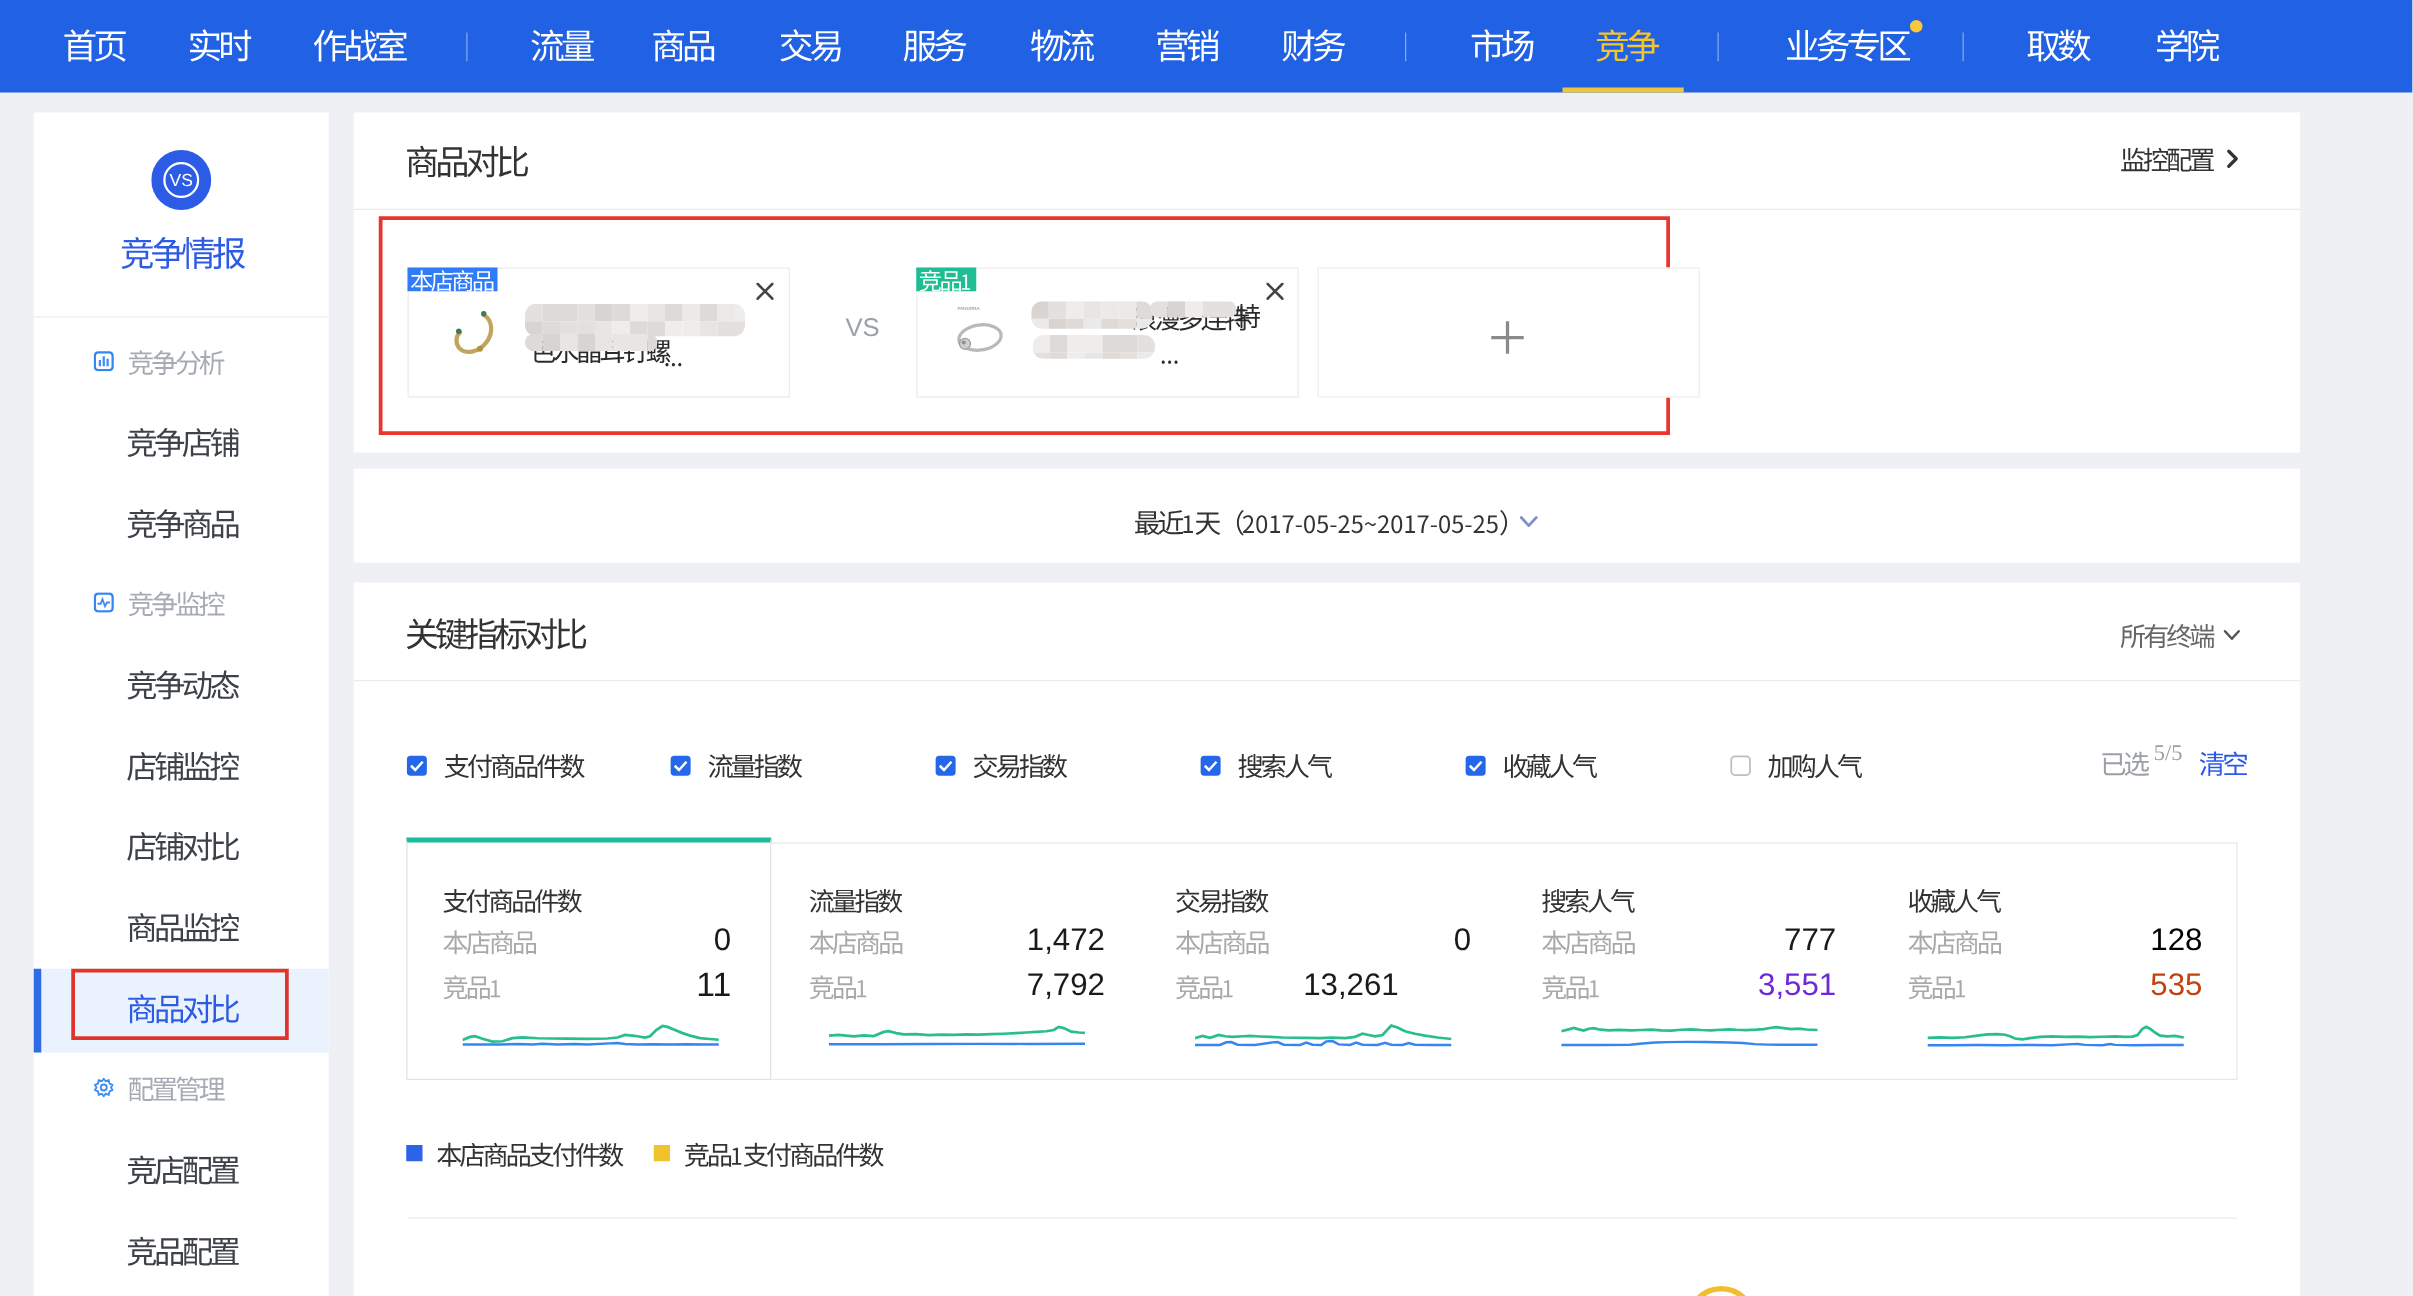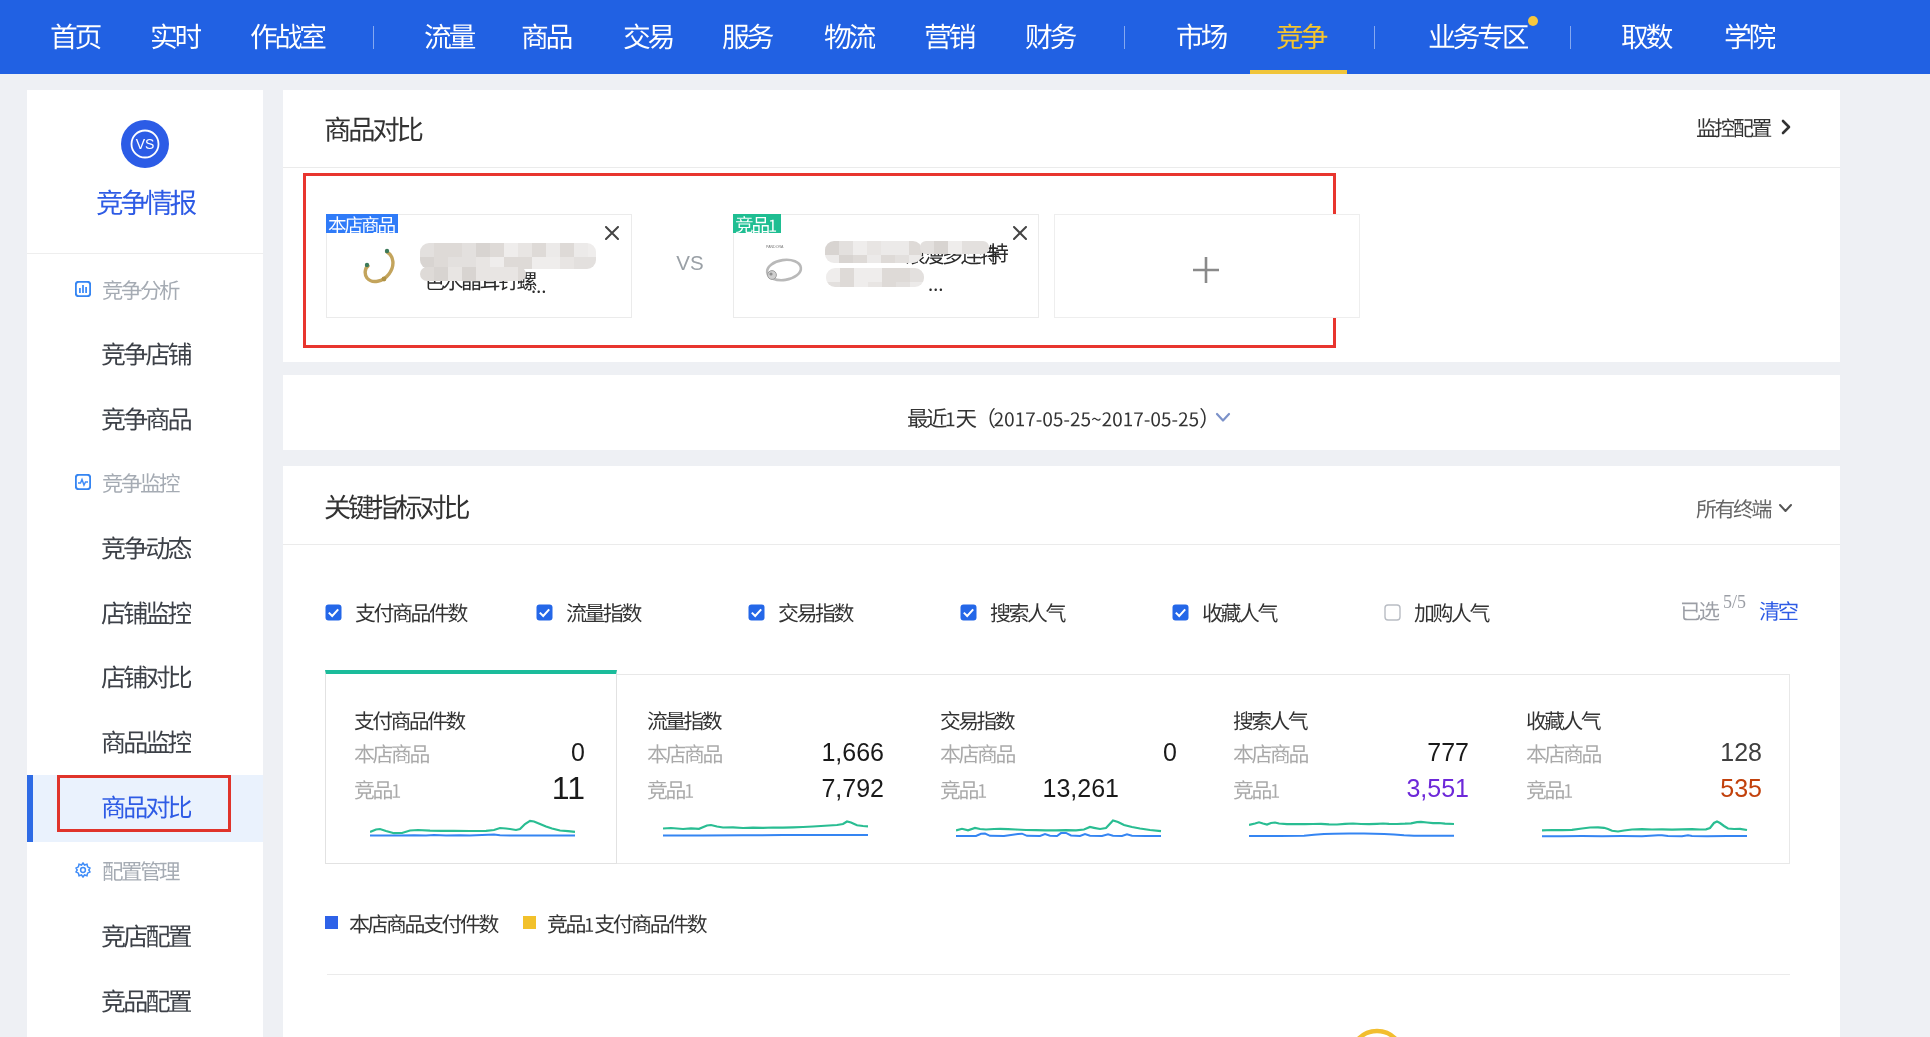--- a/index.html
+++ b/index.html
@@ -773,21 +773,21 @@
     <svg style="position:absolute;left:354.0px;top:779.2px;" width="49.3" height="24.2" viewBox="0 0 49.3 24.2">
       <g fill="#a9a9a9" transform="translate(0,18.81) scale(0.020905,-0.020905)">
         <use href="#q21" x="0"></use>
         <use href="#q10" x="885"></use>
         <g transform="translate(1770 0) scale(0.885)">
           <use href="#q54"></use>
         </g>
       </g>
     </svg>
     <div style="position:absolute;left:455px;top:740px;width:130px;text-align:right;font-family:'Liberation Sans',sans-serif;font-size:25px;color:#1a1a1a;line-height:25px;">0</div>
-    <div style="position:absolute;left:455px;top:776px;width:130px;text-align:right;font-family:'Liberation Sans',sans-serif;font-size:32px;color:#1a1a1a;line-height:25px;">11</div>
+    <div style="position:absolute;left:455px;top:776px;width:130px;text-align:right;font-family:'Liberation Sans',sans-serif;font-size:27px;color:#1a1a1a;line-height:25px;">11</div>
     <svg style="position:absolute;left:370px;top:817px" width="207" height="24" viewBox="0 0 207 24">
       <polyline points="0,15 6,12.5 10,12 16,14 24,16.2 32,16 40,13.5 48,13 60,13.6 72,13.8 84,13.8 100,14 116,13.8 124,13 130,11 136,11.5 140,12 146,13 150,12 155,7 160,3.8 164,4.5 170,7 176,9.5 182,11.5 190,13.5 198,14.2 205,14.8" fill="none" stroke="#29bd92" stroke-width="2.2"></polyline>
       <polyline points="0,18.5 30,18.5 44,18.2 56,18.6 64,18.1 76,18.6 90,18.3 100,18.6 118,17.7 124,17.5 130,18.2 140,18.6 152,18.4 166,18.6 180,18.4 194,18.6 205,18.6" fill="none" stroke="#3585f2" stroke-width="2"></polyline>
     </svg>
     <svg style="position:absolute;left:647.0px;top:709.8px;" width="75.2" height="24.0" viewBox="0 0 75.2 24.0">
       <g fill="#333333" transform="translate(0,18.61) scale(0.020679,-0.020679)">
         <use href="#q7" x="0"></use>
         <use href="#q8" x="885"></use>
         <use href="#q73" x="1770"></use>
         <use href="#q27" x="2655"></use>
@@ -803,21 +803,21 @@
     </svg>
     <svg style="position:absolute;left:647.0px;top:779.2px;" width="49.3" height="24.2" viewBox="0 0 49.3 24.2">
       <g fill="#a9a9a9" transform="translate(0,18.81) scale(0.020905,-0.020905)">
         <use href="#q21" x="0"></use>
         <use href="#q10" x="885"></use>
         <g transform="translate(1770 0) scale(0.885)">
           <use href="#q54"></use>
         </g>
       </g>
     </svg>
-    <div style="position:absolute;left:754px;top:740px;width:130px;text-align:right;font-family:'Liberation Sans',sans-serif;font-size:25px;color:#1a1a1a;line-height:25px;">1,666</div>
+    <div style="position:absolute;left:754px;top:740px;width:130px;text-align:right;font-family:'Liberation Sans',sans-serif;font-size:25px;color:#1a1a1a;line-height:25px;">1,472</div>
     <div style="position:absolute;left:754px;top:776px;width:130px;text-align:right;font-family:'Liberation Sans',sans-serif;font-size:25px;color:#1a1a1a;line-height:25px;">7,792</div>
     <svg style="position:absolute;left:663px;top:817px" width="207" height="24" viewBox="0 0 207 24">
       <polyline points="0,11.5 8,11 14,11.5 20,12 28,11.3 36,11.8 44,8.5 48,8 54,9.5 60,10.5 70,10.3 80,11 90,10.7 100,10.8 110,10.5 120,10.6 130,10.3 140,10 150,9.5 158,9 166,8.5 174,8 180,7 184,4.5 188,5.5 194,8.3 200,9 205,9.3" fill="none" stroke="#29bd92" stroke-width="2.2"></polyline>
       <polyline points="0,18.4 40,18.4 80,18.2 120,18.1 160,18.1 205,18" fill="none" stroke="#3585f2" stroke-width="2"></polyline>
     </svg>
     <svg style="position:absolute;left:940.0px;top:709.8px;" width="75.2" height="24.0" viewBox="0 0 75.2 24.0">
       <g fill="#333333" transform="translate(0,18.61) scale(0.020679,-0.020679)">
         <use href="#q11" x="0"></use>
         <use href="#q12" x="885"></use>
         <use href="#q73" x="1770"></use>
@@ -896,21 +896,21 @@
     </svg>
     <svg style="position:absolute;left:1526.0px;top:779.2px;" width="49.3" height="24.2" viewBox="0 0 49.3 24.2">
       <g fill="#a9a9a9" transform="translate(0,18.81) scale(0.020905,-0.020905)">
         <use href="#q21" x="0"></use>
         <use href="#q10" x="885"></use>
         <g transform="translate(1770 0) scale(0.885)">
           <use href="#q54"></use>
         </g>
       </g>
     </svg>
-    <div style="position:absolute;left:1632px;top:740px;width:130px;text-align:right;font-family:'Liberation Sans',sans-serif;font-size:25px;color:#404040;line-height:25px;">128</div>
+    <div style="position:absolute;left:1632px;top:740px;width:130px;text-align:right;font-family:'Liberation Sans',sans-serif;font-size:25px;color:#000000;line-height:25px;">128</div>
     <div style="position:absolute;left:1632px;top:776px;width:130px;text-align:right;font-family:'Liberation Sans',sans-serif;font-size:25px;color:#c2410c;line-height:25px;">535</div>
     <svg style="position:absolute;left:1542px;top:817px" width="207" height="24" viewBox="0 0 207 24">
       <polyline points="0,13.3 10,13 20,13.2 30,12.8 40,11.5 48,10.5 56,10.3 62,10.8 66,12 70,13.8 76,14.5 82,13.5 90,12.5 100,12.2 110,12.5 120,12.3 130,12.6 140,12.4 150,12.2 158,12.5 164,12.3 168,11 172,6 175,4.5 178,6 182,9 186,11.5 192,12 198,11.8 205,13" fill="none" stroke="#29bd92" stroke-width="2.2"></polyline>
       <polyline points="0,19.2 20,19.2 40,19 60,19.2 80,19 100,19.2 116,18.3 120,18.2 126,18.9 140,19.2 146,18.3 150,18.9 165,19.2 185,19 205,19" fill="none" stroke="#3585f2" stroke-width="2"></polyline>
     </svg>
     <div style="position:absolute;left:325px;top:916px;width:13px;height:13px;background:#2e62e8;"></div>
     <svg style="position:absolute;left:349.0px;top:913.0px;" width="150.0" height="24.2" viewBox="0 0 150.0 24.2">
       <g fill="#333333" transform="translate(0,18.81) scale(0.020905,-0.020905)">
         <use href="#q46" x="0"></use>
         <use href="#q34" x="885"></use>

